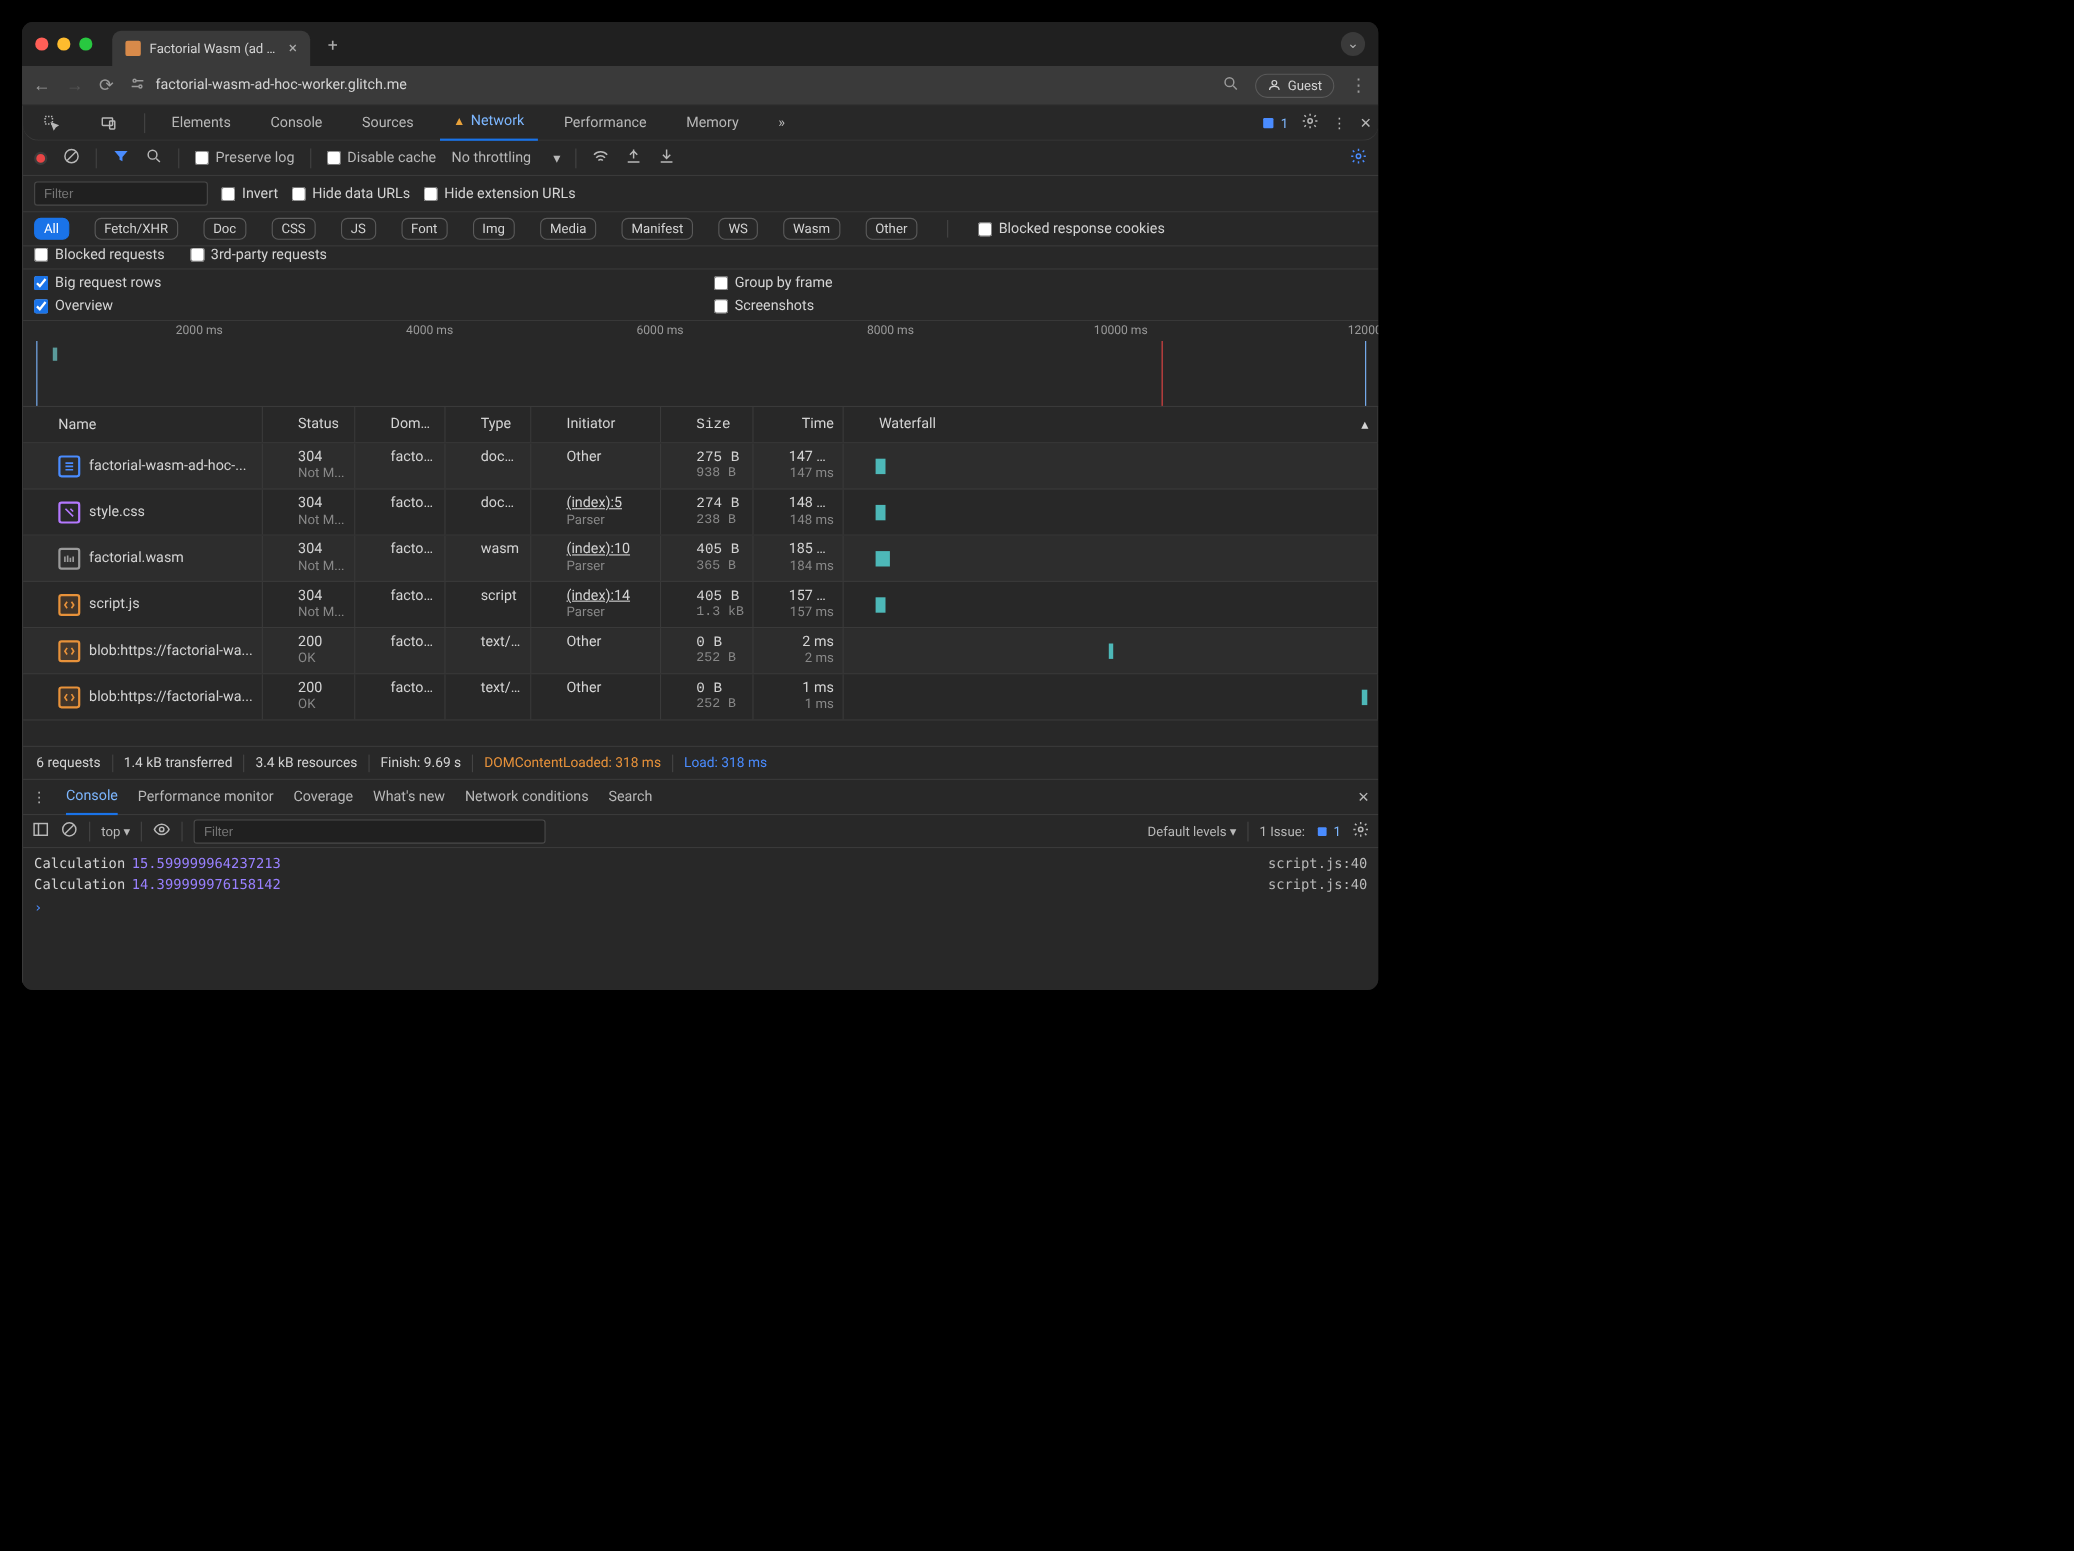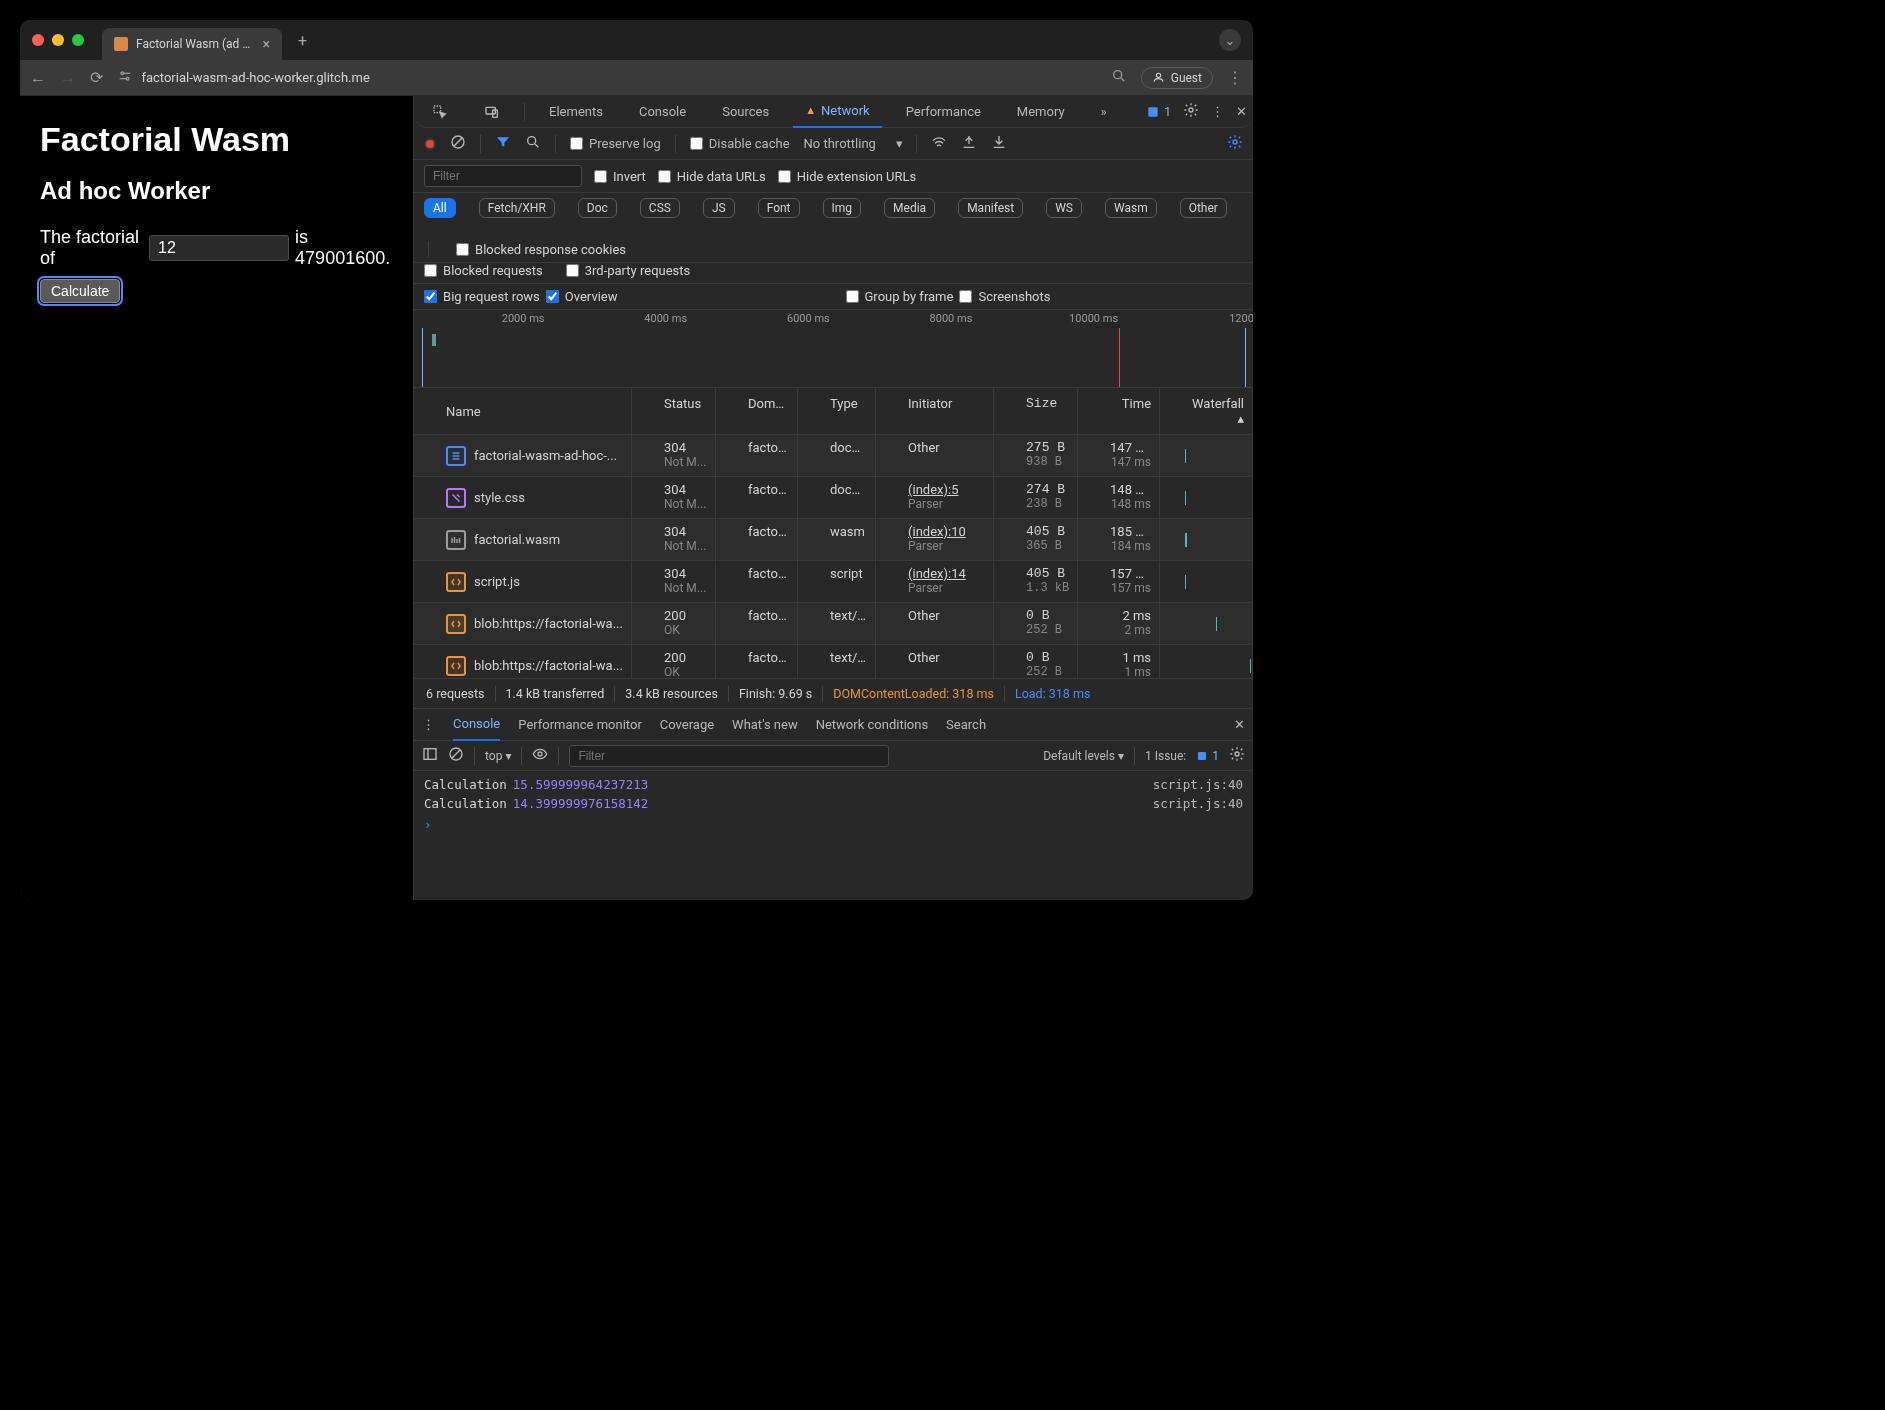--- a/index.html
+++ b/index.html
@@ -188,21 +188,21 @@
   font-size: 12px;
   color: #d4d4d4;
 }
 .type-chip.active { background: #1a73e8; border-color: #1a73e8; color: #fff; }
 .options-row {
   display: flex;
   padding: 5px 10px;
   gap: 24px;
   border-bottom: 1px solid #3a3a3a;
 }
-.options-row .col { display: flex; flex-direction: row; gap: 6px; flex: 1; }
+.options-row .col { display: flex; flex-direction: column; gap: 6px; flex: 1; }
 
 .timeline {
   height: 78px;
   border-bottom: 1px solid #3a3a3a;
   position: relative;
   background: #282828;
 }
 .timeline-labels { display: flex; font-size: 11px; color: #9a9a9a; padding: 2px 0; position: absolute; width: 100%; top: 0; }
 .timeline-labels span { position: absolute; transform: translateX(-50%); }
 .timeline-body { position: absolute; top: 18px; bottom: 0; left: 0; right: 0; }
@@ -309,30 +309,20 @@
           <circle cx="12" cy="8" r="4"></circle>
           <path d="M4 20c0-4 4-6 8-6s8 2 8 6"></path>
         </svg>
       <span>Guest</span>
     </div>
     <span class="nav-btn">⋮</span>
   </div>
 
   <div class="content">
 
-    <div class="page">
-      <h1>Factorial Wasm</h1>
-      <h2>Ad hoc Worker</h2>
-      <div class="calc-line">
-        <span>The factorial of</span>
-        <input class="calc-input" value="12" style="">
-        <span>is 479001600.</span>
-      </div>
-      <button class="calc-btn">Calculate</button>
-    </div>
 
     <div class="devtools">
 
       <div class="dt-tabs">
         <span class="dt-tab">
           <svg class="icon-svg" viewBox="0 0 24 24" fill="none" stroke="currentColor" stroke-width="2">
               <rect x="3" y="3" width="10" height="10" stroke-dasharray="2 2"></rect>
               <path d="M12 12l8 3-3 2-2 3z" fill="currentColor"></path>
             </svg>
         </span>

